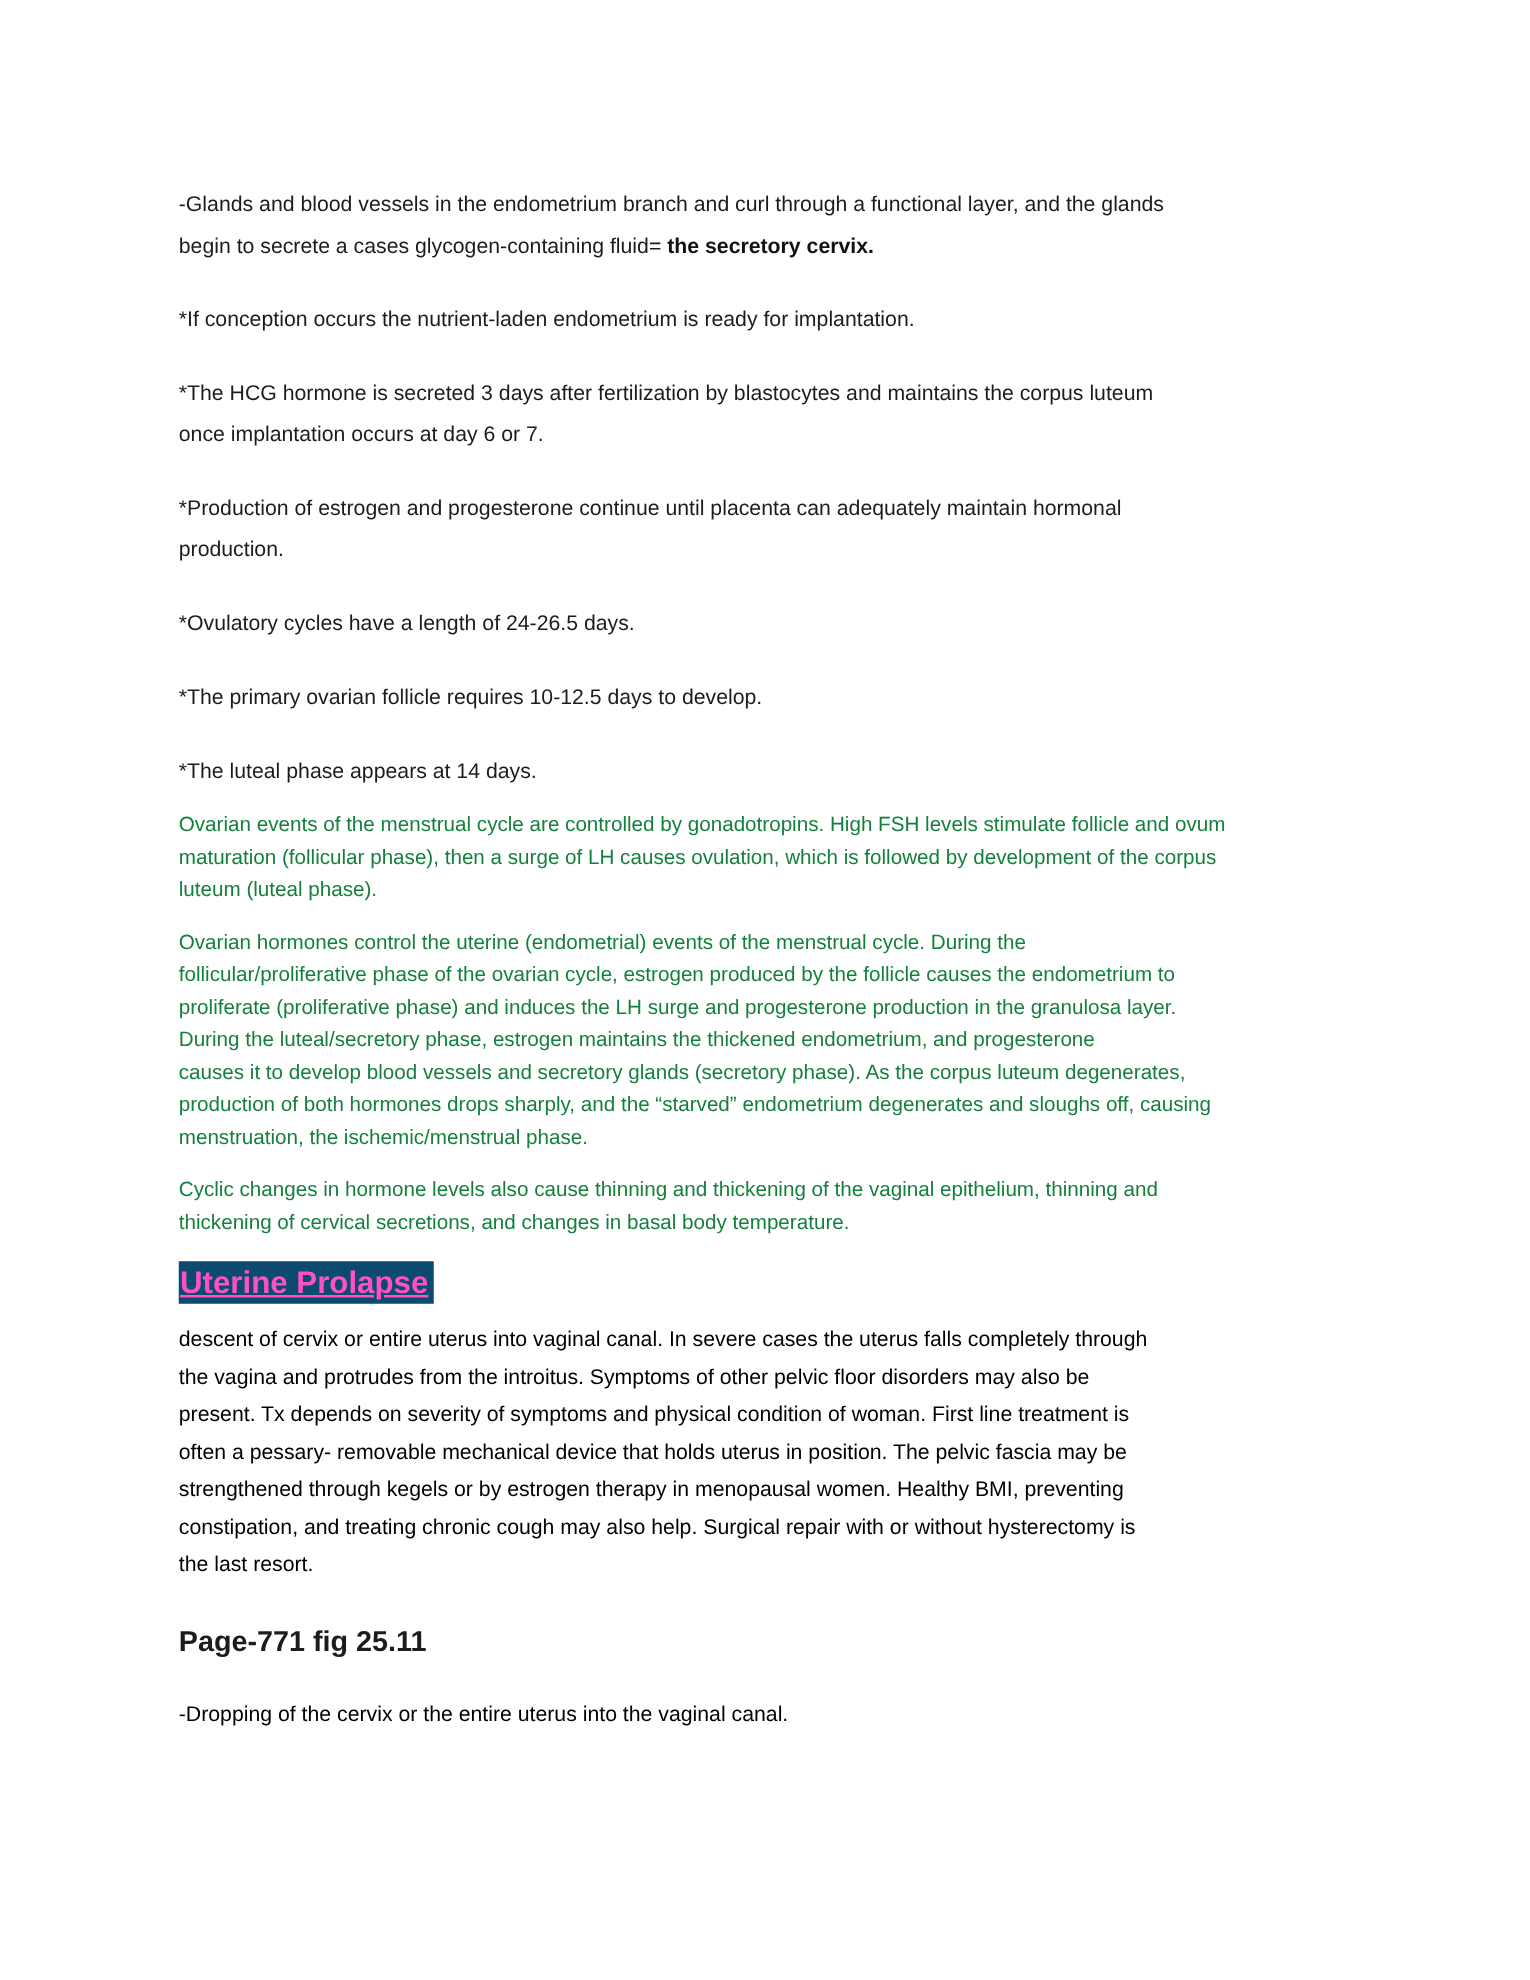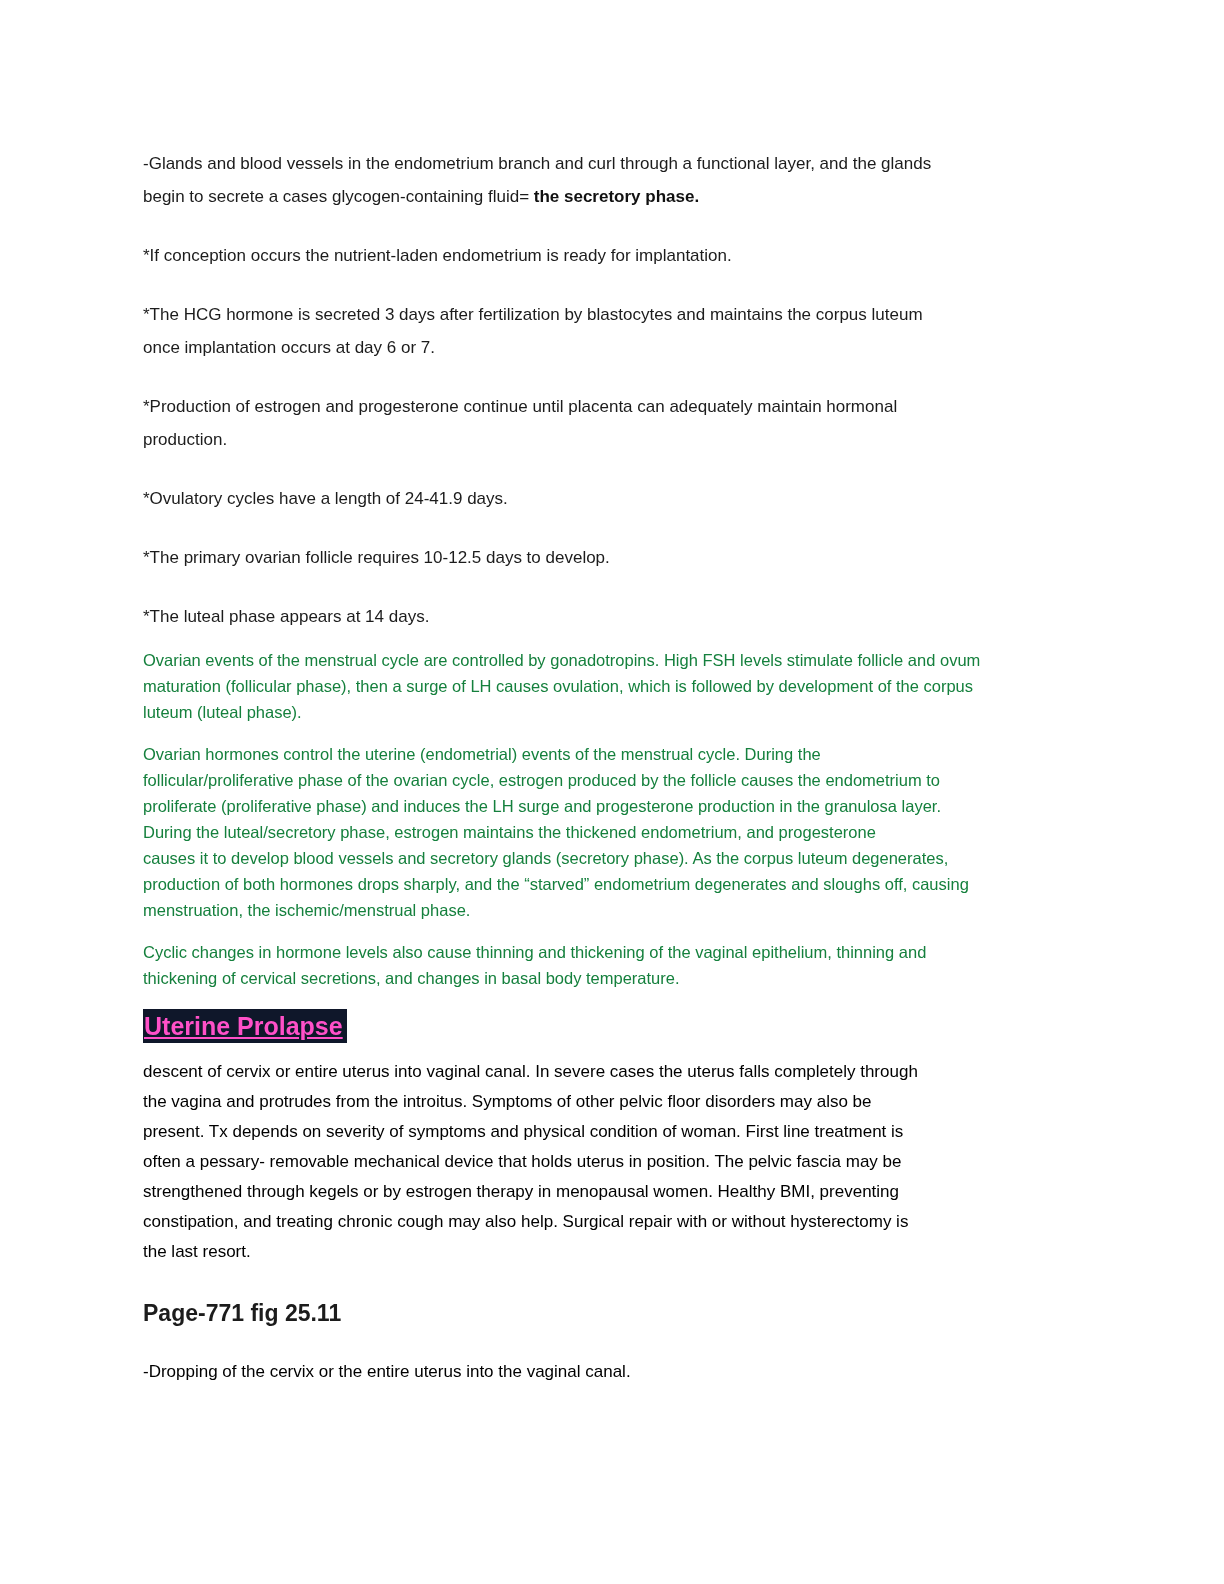--- a/index.html
+++ b/index.html
@@ -62,32 +62,32 @@
     font-size: 17px;
     line-height: 33px;
     color: #000000;
   }
 </style>
 </head>
 <body>
 
 <div class="page">
 
-  <p class="a"><span>-Glands and blood vessels in the endometrium branch and curl through a functional layer, and the glands</span><br><span>begin to secrete a cases glycogen-containing fluid= </span><b>the secretory phase.</b></p>
+  <p class="a"><span>-Glands and blood vessels in the endometrium branch and curl through a functional layer, and the glands</span><br><span>begin to secrete a cases glycogen-containing fluid= </span><b>the secretory cervix.</b></p>
 
   <p class="a">*If conception occurs the nutrient-laden endometrium is ready for implantation.</p>
 
   <p class="a">*The HCG hormone is secreted 3 days after fertilization by blastocytes and maintains the corpus luteum
 once implantation occurs at day 6 or 7.</p>
 
 
   <p class="a">*Production of estrogen and progesterone continue until placenta can adequately maintain hormonal
 production.</p>
 
-  <p class="a">*Ovulatory cycles have a length of 24-41.9 days.</p>
+  <p class="a">*Ovulatory cycles have a length of 24-26.5 days.</p>
 
   <p class="a">*The primary ovarian follicle requires 10-12.5 days to develop.</p>
 
   <p class="a" style="margin-bottom:14px">*The luteal phase appears at 14 days.</p>
 
   <p class="c">Ovarian events of the menstrual cycle are controlled by gonadotropins. High FSH levels stimulate follicle and ovum
 maturation (follicular phase), then a surge of LH causes ovulation, which is followed by development of the corpus
 luteum (luteal phase).</p>
 
   <p class="c">Ovarian hormones control the uterine (endometrial) events of the menstrual cycle. During the
@@ -95,21 +95,21 @@
 proliferate (proliferative phase) and induces the LH surge and progesterone production in the granulosa layer.
 During the luteal/secretory phase, estrogen maintains the thickened endometrium, and progesterone
 causes it to develop blood vessels and secretory glands (secretory phase). As the corpus luteum degenerates,
 production of both hormones drops sharply, and the “starved” endometrium degenerates and sloughs off, causing
 menstruation, the ischemic/menstrual phase.</p>
 
   <p class="c c-last">Cyclic changes in hormone levels also cause thinning and thickening of the vaginal epithelium, thinning and
 thickening of cervical secretions, and changes in basal body temperature.</p>
 
   <div class="heading-wrap">
-    <span class="heading" id="uterine-heading" style="color: rgb(255, 80, 200); background: #0f172a; text-decoration-color: rgb(255, 80, 200);">Uterine Prolapse</span>
+    <span class="heading" id="uterine-heading" style="color: rgb(255, 80, 200); background: #0c4a6e; text-decoration-color: rgb(255, 80, 200);">Uterine Prolapse</span>
   </div>
 
   <p class="d">descent of cervix or entire uterus into vaginal canal. In severe cases the uterus falls completely through
 the vagina and protrudes from the introitus. Symptoms of other pelvic floor disorders may also be
 present. Tx depends on severity of symptoms and physical condition of woman. First line treatment is
 often a pessary- removable mechanical device that holds uterus in position. The pelvic fascia may be
 strengthened through kegels or by estrogen therapy in menopausal women. Healthy BMI, preventing
 constipation, and treating chronic cough may also help. Surgical repair with or without hysterectomy is
 the last resort.</p>
 

